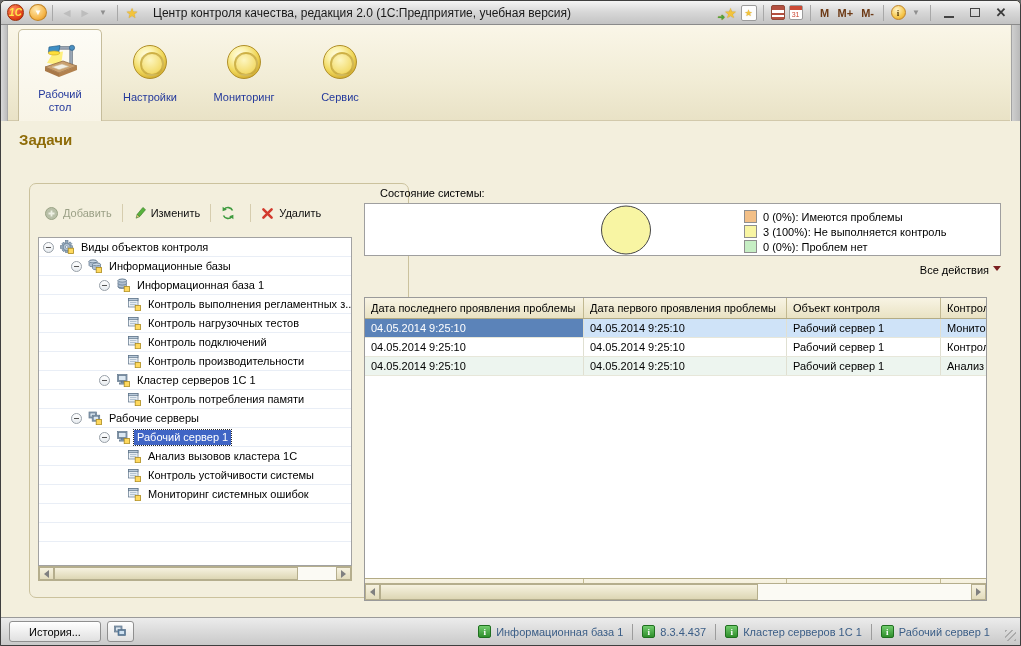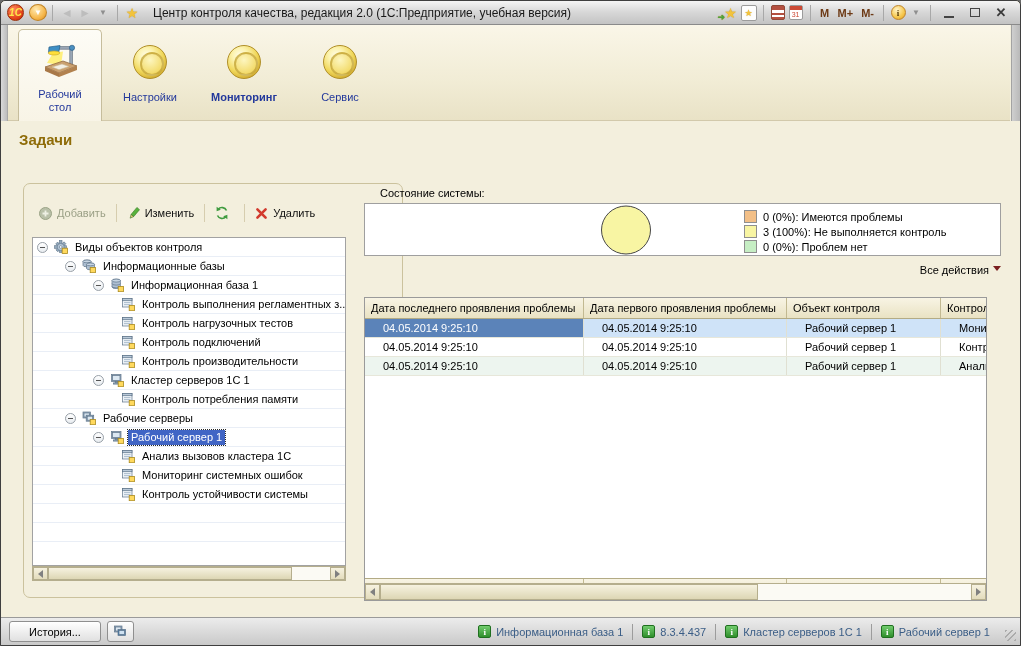--- a/index.html
+++ b/index.html
@@ -61,21 +61,21 @@
 
   
   .client { position:absolute; left:0; top:120px; width:1021px; height:498px; background:#f3efdd; }
   .edge-left { position:absolute; left:0; top:24px; bottom:28px; width:7px;
     background:linear-gradient(90deg,#d9d9d9,#bdbdbd); border-right:1px solid #a8a8a8; }
   .edge-right { position:absolute; right:0; top:24px; bottom:28px; width:9px;
     background:linear-gradient(90deg,#cfcfcf,#b9b9b9); border-left:1px solid #a3a3a3; }
   .page-title { position:absolute; left:18px; top:10px; font-size:15px; font-weight:bold; color:#8f6c08; }
 
   
-  .groupbox { position:absolute; left:22px; top:62px; width:380px; height:415px;
+  .groupbox { position:absolute; left:28px; top:62px; width:380px; height:415px;
     border:1px solid #cbc29d; border-radius:7px;padding-left:20px; }
   .lp-toolbar { position:absolute; left:10px; top:16px; height:26px; display:flex; align-items:center; }
   .lp-btn { display:flex; align-items:center; font-size:11px; color:#101010; padding:3px 5px; border-radius:3px; }
   .lp-btn .bicon { margin-right:5px; display:inline-flex; }
   .lp-btn.disabled { color:#9ba086; }
   .lp-sep { width:1px; height:18px; background:#d6cdae; margin:0 5px; }
 
   .treebox { position:absolute; left:8px; top:53px; width:314px; height:329px;
     background:#fff; border:1px solid #a2a2a2; overflow:hidden; }
   .trow { height:19px; display:flex; align-items:center; border-bottom:1px solid #e9eef6;
@@ -115,21 +115,21 @@
   .aa-arrow { display:inline-block; margin-left:4px; width:0; height:0; border:4px solid transparent;
     border-top:5px solid #7a2020; vertical-align:-1px; }
 
   
   .ptable { position:absolute; left:363px; top:176px; width:623px; height:304px;
     border:1px solid #9a9a9a; background:#fff; display:flex; flex-direction:column; }
   .thead { display:flex; height:21px; background:linear-gradient(#f8f4e4,#e9e2c3); border-bottom:1px solid #b3ab85; flex:none; }
   .th { font-size:11px; color:#000; padding:0 6px; line-height:20px; white-space:nowrap; overflow:hidden;
     border-right:1px solid #c2b991; flex:none; }
   .trowd { display:flex; height:19px; flex:none; border-bottom:1px solid #e7e7da; }
-  .td { font-size:11px; color:#000; padding:0 18px; line-height:18px; white-space:nowrap; overflow:hidden;
+  .td { font-size:11px; color:#000; padding:0 6px; line-height:18px; white-space:nowrap; overflow:hidden;
     border-right:1px solid #e0e0d2; flex:none; }
   .rsel { background:#cfe3f8; }
   .rsel .td.cell0 { background:#5b83b9; color:#fff; }
   .ralt { background:#edf5ef; }
   .tfill { flex:1 1 auto; background:#fff; }
   .tfoot { display:flex; height:22px; flex:none; background:linear-gradient(#f8f4e4,#e9e2c3);
     border-top:1px solid #b3ab85; border-bottom:1px solid #cfc7a3; }
   .tf { border-right:1px solid #c2b991; flex:none; height:100%; }
   .c0{width:219px;} .c1{width:203px;} .c2{width:154px;} .c3{width:45px; border-right:none;}
 
@@ -217,21 +217,21 @@
       </svg>
       <div class="tab-label">
         <div>Рабочий</div>
         <div>стол</div>
       </div>
     </div>
     <div class="tab" style="left:99px; width:86px;">
       <span class="coin"></span>
       <span class="tab-label">Настройки</span>
     </div>
-    <div class="tab" style="left:193px; width:86px;font-weight:bold;">
+    <div class="tab" style="left:193px; width:86px;">
       <span class="coin"></span>
       <span class="tab-label">Мониторинг</span>
     </div>
     <div class="tab" style="left:289px; width:86px;">
       <span class="coin"></span>
       <span class="tab-label">Сервис</span>
     </div>
   </div>
 
   <div class="edge-left"></div>
@@ -442,33 +442,33 @@
         <div class="trow i3">
           <span class="ticon"><svg width="14" height="14" viewBox="0 0 14 14">
                 <g stroke="#5e7489" stroke-width="0.7">
                   <rect x="1.5" y="1.5" width="9.5" height="8.5" fill="#eef3f8"></rect>
                   <rect x="1.5" y="1.5" width="9.5" height="2.2" fill="#b9c9d9"></rect>
                   <line x1="3" y1="5.6" x2="9.5" y2="5.6" stroke="#8fa5ba"></line>
                   <line x1="3" y1="7.6" x2="9.5" y2="7.6" stroke="#8fa5ba"></line>
                 </g>
                 <rect x="8.2" y="8.4" width="5.3" height="5.3" fill="#ffd95e" stroke="#ab8a1f" stroke-width="0.8"></rect>
               </svg></span>
+          <span class="tlabel">Контроль устойчивости системы</span>
+        </div>
+        <div class="trow i3">
+          <span class="ticon"><svg width="14" height="14" viewBox="0 0 14 14">
+                <g stroke="#5e7489" stroke-width="0.7">
+                  <rect x="1.5" y="1.5" width="9.5" height="8.5" fill="#eef3f8"></rect>
+                  <rect x="1.5" y="1.5" width="9.5" height="2.2" fill="#b9c9d9"></rect>
+                  <line x1="3" y1="5.6" x2="9.5" y2="5.6" stroke="#8fa5ba"></line>
+                  <line x1="3" y1="7.6" x2="9.5" y2="7.6" stroke="#8fa5ba"></line>
+                </g>
+                <rect x="8.2" y="8.4" width="5.3" height="5.3" fill="#ffd95e" stroke="#ab8a1f" stroke-width="0.8"></rect>
+              </svg></span>
           <span class="tlabel">Мониторинг системных ошибок</span>
-        </div>
-        <div class="trow i3">
-          <span class="ticon"><svg width="14" height="14" viewBox="0 0 14 14">
-                <g stroke="#5e7489" stroke-width="0.7">
-                  <rect x="1.5" y="1.5" width="9.5" height="8.5" fill="#eef3f8"></rect>
-                  <rect x="1.5" y="1.5" width="9.5" height="2.2" fill="#b9c9d9"></rect>
-                  <line x1="3" y1="5.6" x2="9.5" y2="5.6" stroke="#8fa5ba"></line>
-                  <line x1="3" y1="7.6" x2="9.5" y2="7.6" stroke="#8fa5ba"></line>
-                </g>
-                <rect x="8.2" y="8.4" width="5.3" height="5.3" fill="#ffd95e" stroke="#ab8a1f" stroke-width="0.8"></rect>
-              </svg></span>
-          <span class="tlabel">Контроль устойчивости системы</span>
         </div>
         <div class="trow"></div>
         <div class="trow"></div>
       </div>
 
       <div class="hscroll tree-hscroll">
         <span class="sb-btn">
             <span class="tri-l"></span>
           </span>
         <span class="sb-thumb" style="width:244px;"></span>

